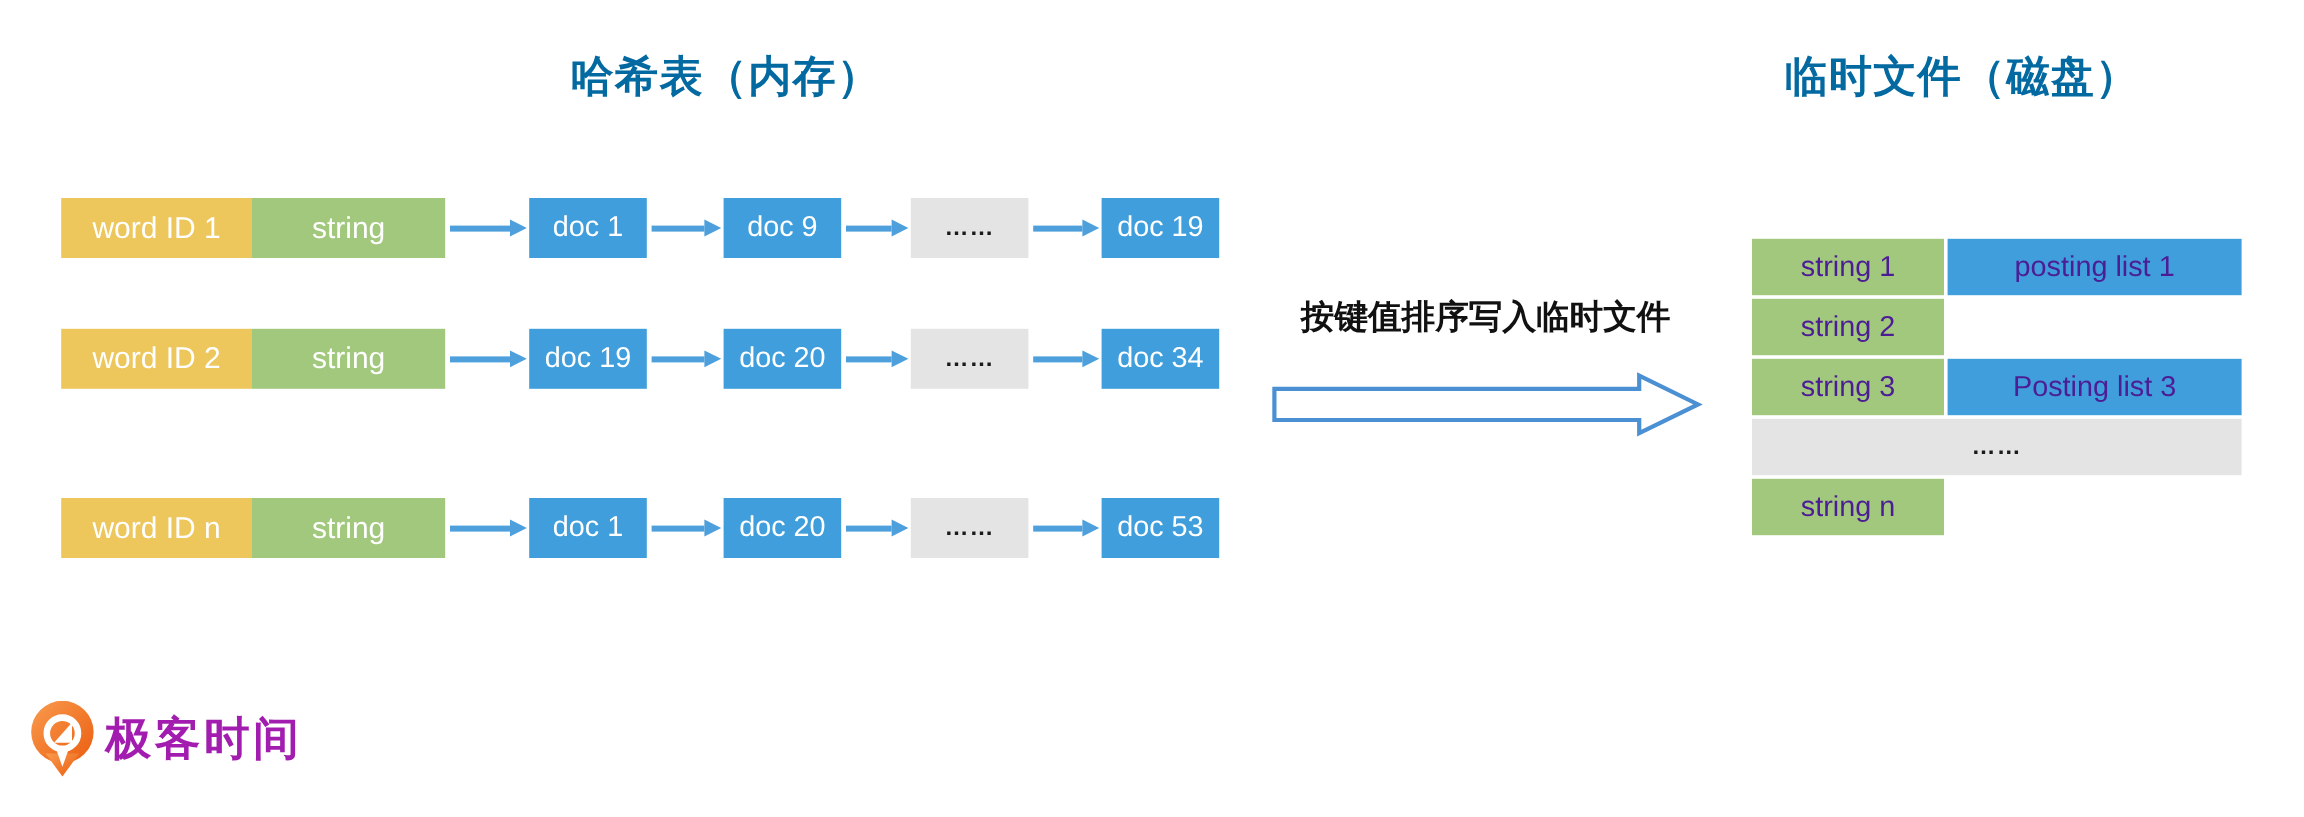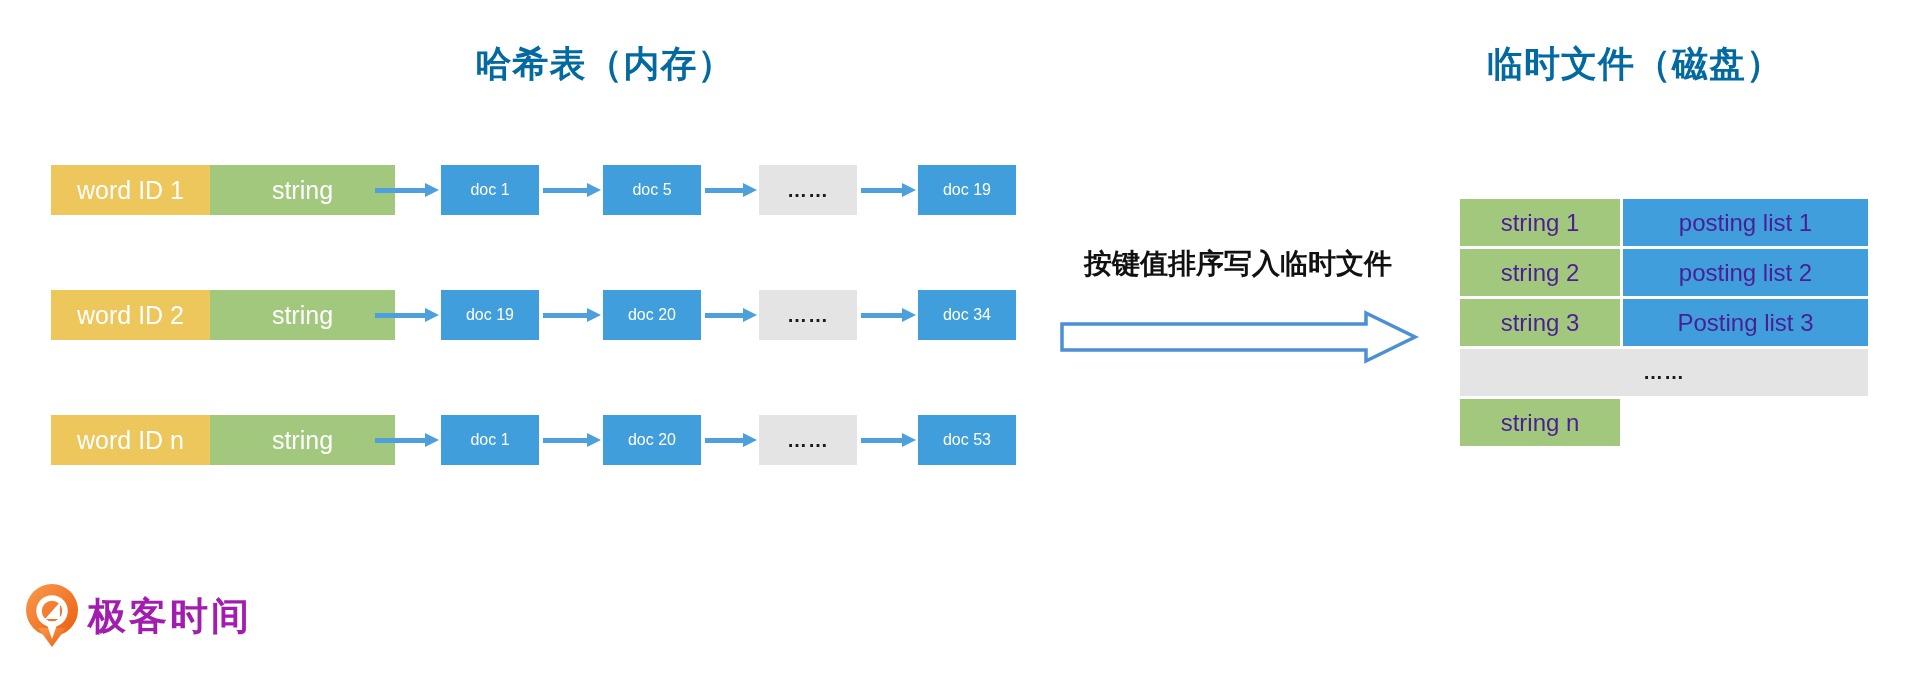--- a/index.html
+++ b/index.html
@@ -9,22 +9,22 @@
   .section-title{position:absolute;top:40px;height:48px;line-height:48px;
     font-size:36px;font-weight:600;color:#0369a1;text-align:center;letter-spacing:1px;}
   .left-title{left:380px;width:450px;}
   .right-title{left:1410px;width:450px;}
 
   
   .hash-row{position:absolute;left:51px;width:966px;height:50px;padding-left:24px;}
   .cell{position:absolute;top:0;height:50px;display:flex;align-items:center;justify-content:center;
     color:#fff;font-size:25px;}
   .cell.yellow{left:0;width:159px;background:#EDC65C;}
-  .cell.green{left:159px;width:185px;background:#A2C87E;text-align:right;}
-  .cell.doc{background:#3F9EDB;font-size:16px;}
+  .cell.green{left:159px;width:161px;background:#A2C87E;text-align:right;}
+  .cell.doc{background:#3F9EDB;font-size:24px;}
   .cell.gray{background:#E4E4E4;color:#1a1a1a;font-weight:700;font-size:20px;letter-spacing:1px;}
   .doc-a{left:390px;width:98px;} .doc-b{left:552px;width:98px;}
   .doc-g{left:708px;width:98px;} .doc-c{left:867px;width:98px;}
 
   .harrow{position:absolute;top:23px;height:5px;background:#4DA0DB;}
   .harrow::after{content:"";position:absolute;left:100%;top:-5px;width:0;height:0;
     border-left:14px solid #4DA0DB;border-top:7.5px solid transparent;border-bottom:7.5px solid transparent;}
   .ar1{left:324px;width:50px;} .ar2{left:492px;width:44px;}
   .ar3{left:654px;width:38px;} .ar4{left:810px;width:41px;}
 
@@ -52,28 +52,28 @@
 
   <div class="section-title left-title">哈希表（内存）</div>
   <div class="section-title right-title">临时文件（磁盘）</div>
 
   <div class="hash-row" style="top:165px">
     <div class="cell yellow">word ID 1</div>
     <div class="cell green">string</div>
     <div class="harrow ar1"></div>
     <div class="cell doc doc-a">doc 1</div>
     <div class="harrow ar2"></div>
-    <div class="cell doc doc-b">doc 5</div>
+    <div class="cell doc doc-b">doc 9</div>
     <div class="harrow ar3"></div>
     <div class="cell gray doc-g">……</div>
     <div class="harrow ar4"></div>
     <div class="cell doc doc-c">doc 19</div>
   </div>
 
-  <div class="hash-row" style="top:290px">
+  <div class="hash-row" style="top:274px">
     <div class="cell yellow">word ID 2</div>
     <div class="cell green">string</div>
     <div class="harrow ar1"></div>
     <div class="cell doc doc-a">doc 19</div>
     <div class="harrow ar2"></div>
     <div class="cell doc doc-b">doc 20</div>
     <div class="harrow ar3"></div>
     <div class="cell gray doc-g">……</div>
     <div class="harrow ar4"></div>
     <div class="cell doc doc-c">doc 34</div>
@@ -97,21 +97,20 @@
     <polygon points="2,15 306,15 306,4 355,28 306,52 306,41 2,41" fill="#ffffff" stroke="#4A90D2" stroke-width="3.5" stroke-linejoin="miter"></polygon>
   </svg>
 
   <div class="disk-table">
     <div class="t-row">
       <div class="t-cell green">string 1</div>
       <div class="t-cell blue">posting list 1</div>
     </div>
     <div class="t-row">
       <div class="t-cell green">string 2</div>
-      <div class="t-cell blue">posting list 2</div>
     </div>
     <div class="t-row">
       <div class="t-cell green">string 3</div>
       <div class="t-cell blue">Posting list 3</div>
     </div>
     <div class="t-row">
       <div class="t-cell grayfull">……</div>
     </div>
     <div class="t-row">
       <div class="t-cell green">string n</div>

